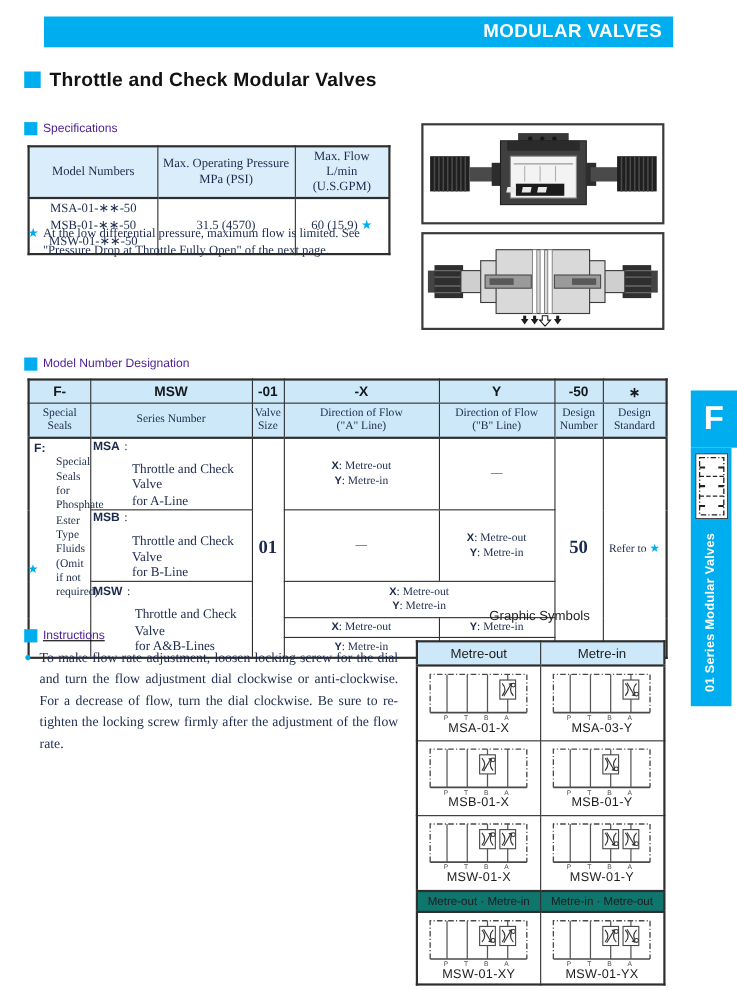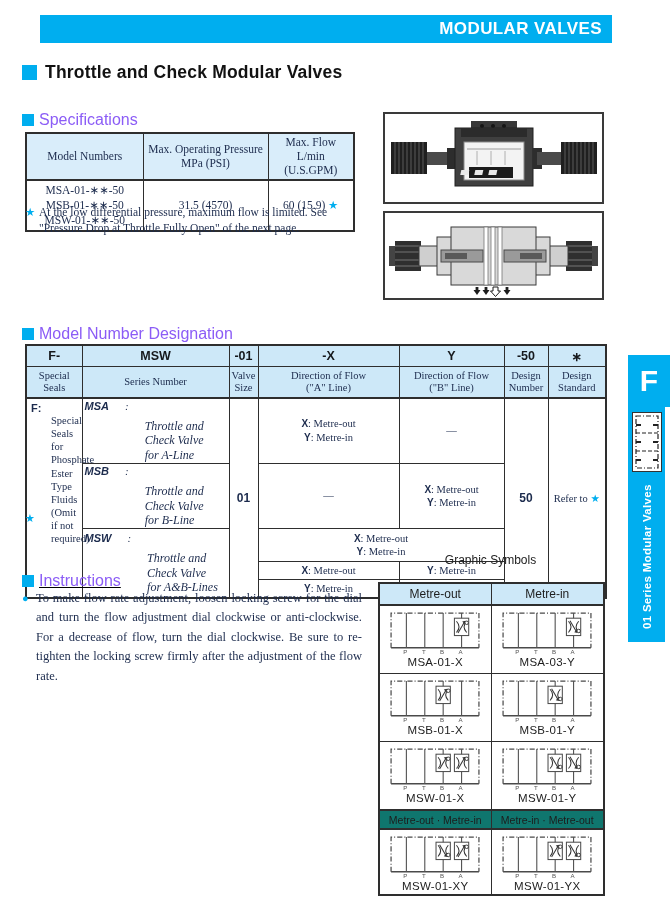--- a/index.html
+++ b/index.html
@@ -13,21 +13,21 @@
           padding-right:10px;box-sizing:border-box;}
 
   
   .title-row{position:absolute;left:22px;top:62px;display:flex;align-items:center;gap:8px;}
   .title-sq{width:15px;height:15px;background:#00AEEF;}
   .title-text{font-size:17.5px;font-weight:bold;color:#121212;letter-spacing:.2px;}
 
   
   .sec{position:absolute;display:flex;align-items:center;gap:5px;}
   .sec-sq{width:12px;height:12px;background:#00AEEF;flex:0 0 auto;}
-  .sec-text{font-size:16px;color:#8b5cf6;}
+  .sec-text{font-size:11px;color:#4c1d95;}
 
   
   table{border-collapse:collapse;table-layout:fixed;}
   .spec-table{position:absolute;left:25px;top:132px;width:328px;border:2px solid #2e2e2e;
               font-family:"Liberation Serif",serif;color:#1C2B4D;font-size:11.5px;text-align:center;}
   .spec-table td{border:1px solid #2e2e2e;padding:2px 3px;}
   .spec-table tr.hd td{background:#D9EDFA;height:30px;border-bottom:2px solid #2e2e2e;line-height:1.2;}
   .spec-table tr.bd td{height:40px;line-height:1.3;}
   .star{color:#00AEEF;}
 
@@ -47,24 +47,24 @@
   .des-table tr.code-row td{background:#CDE8F8;height:18px;
       font-family:"Liberation Sans",sans-serif;font-weight:bold;font-size:12.5px;color:#15181c;}
   .des-table tr.lbl-row td{background:#CDE8F8;height:28px;font-size:10.5px;line-height:1.15;
       border-bottom:2px solid #2e2e2e;}
   .dotR{border-right:1px dotted #777 !important;}
   .r1 td{height:33px;} .r2 td{height:29px;} .r3 td{height:30px;}
   .r4 td{height:15px;} .r5 td{height:15px;}
   .seals-cell{text-align:left !important;vertical-align:top !important;padding:3px 3px 0 4px !important;}
   .seals-code{font-family:"Liberation Sans",sans-serif;font-weight:bold;font-size:11px;}
   .seals-desc{font-size:10.5px;line-height:1.25;margin-left:20px;}
-  .ser-cell .ser{display:flex;justify-content:space-between;align-items:flex-start;gap:16px;line-height:1.2;font-style:italic;}
+  .ser-cell .ser{display:flex;justify-content:space-between;align-items:flex-start;gap:4px;line-height:1.2;}
   .ser-code{font-family:"Liberation Sans",sans-serif;font-weight:bold;font-size:11px;padding-top:0px;}
   .ser-desc{text-align:left;font-size:12px;margin-top:19px;}
-  .vsize,.dnum{font-family:Liberation Sans, sans-serif;font-weight:bold;font-size:12px;}
+  .vsize,.dnum{font-family:Liberation Serif, serif;font-weight:bold;font-size:17px;}
   .flow{line-height:1.3;font-size:10.5px;}
   .flow b{font-family:"Liberation Sans",sans-serif;font-size:10px;}
   .dstd{font-size:10.5px;}
 
   
   .instr{position:absolute;left:22px;top:589px;width:340px;font-family:"Liberation Serif",serif;
          color:#1C2B4D;font-size:12.5px;line-height:1.55;text-align:justify;
          padding-left:14px;box-sizing:border-box;}
   .instr .ibullet{position:absolute;left:0;top:1px;color:#00AEEF;font-size:11px;}
 

